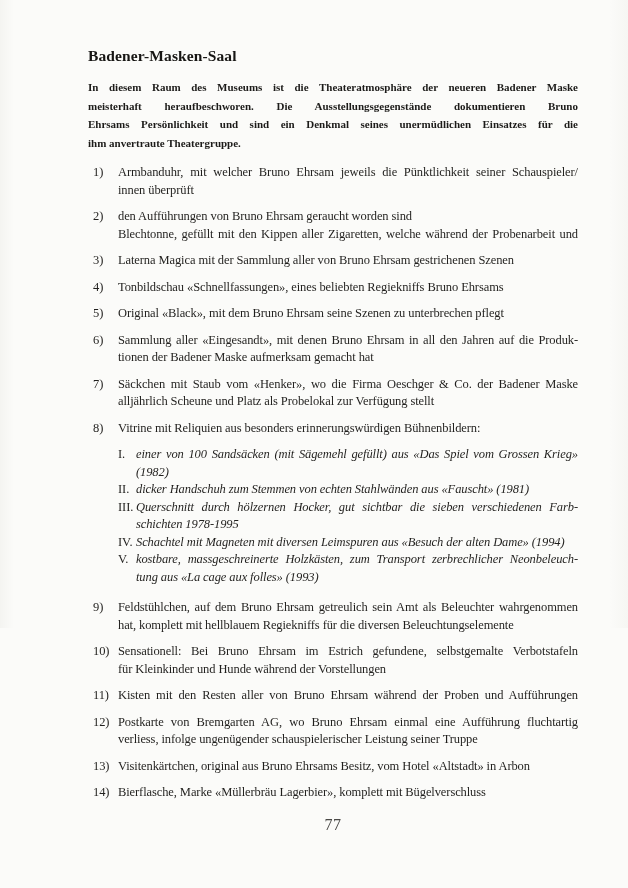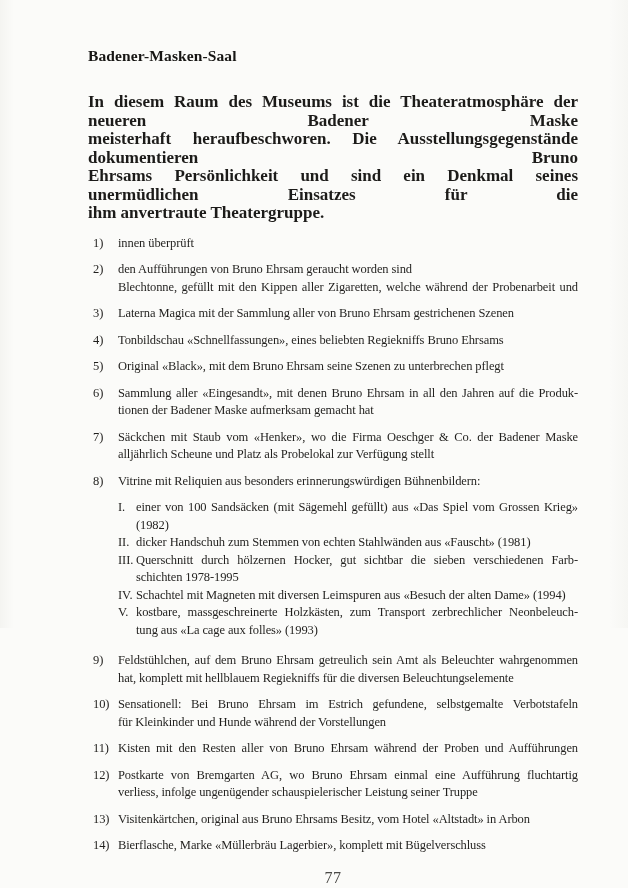--- a/index.html
+++ b/index.html
@@ -27,23 +27,23 @@
   }
   .title {
     margin: 0;
     font-size: 15.5px;
     line-height: 18px;
     font-weight: bold;
     letter-spacing: 0.1px;
     color: #171614;
   }
   .intro {
-    margin-top: 28px;
+    margin-top: 13px;
     font-weight: bold;
-    font-size: 17px;
+    font-size: 11px;
     line-height: 18.5px;
     color: #1c1b19;
   }
   .line {
     text-align: left;
     white-space: normal;
   }
   .line.j {
     text-align: justify;
     text-align-last: justify;
@@ -80,20 +80,21 @@
   }
   .subnum {
     box-sizing: border-box;
     width: 18px;
     flex-shrink: 0;
     white-space: nowrap;
   }
   .subbody {
     width: 442px;
     flex-shrink: 0;
+    font-style: italic;
   }
   .pagenum {
     width: 490px;
     margin-top: 14px;
     text-align: center;
     font-size: 16px;
     color: #4a4947;
     letter-spacing: 0.5px;
   }
 </style>
@@ -109,20 +110,21 @@
       <div class="line j">In diesem  Raum des Museums ist die Theateratmosphäre der neueren Badener Maske</div>
       <div class="line j">meisterhaft heraufbeschworen. Die Ausstellungsgegenstände dokumentieren Bruno</div>
       <div class="line j">Ehrsams Persönlichkeit und sind ein Denkmal seines unermüdlichen Einsatzes für die</div>
       <div class="line">ihm anvertraute Theatergruppe.</div>
     </div>
 
     <div class="list">
         <div class="item">
           <div class="num">1)</div>
           <div class="body">
+            <div class="line j">Armbanduhr, mit welcher Bruno Ehrsam jeweils die Pünktlichkeit seiner Schauspieler/</div>
             <div class="line">innen überprüft</div>
           </div>
         </div>
         <div class="item">
           <div class="num">2)</div>
           <div class="body">
             <div class="line">den Aufführungen von Bruno Ehrsam geraucht worden sind</div>
             <div class="line j">Blechtonne, gefüllt mit den Kippen aller Zigaretten, welche während der Probenarbeit und</div>
           </div>
         </div>

